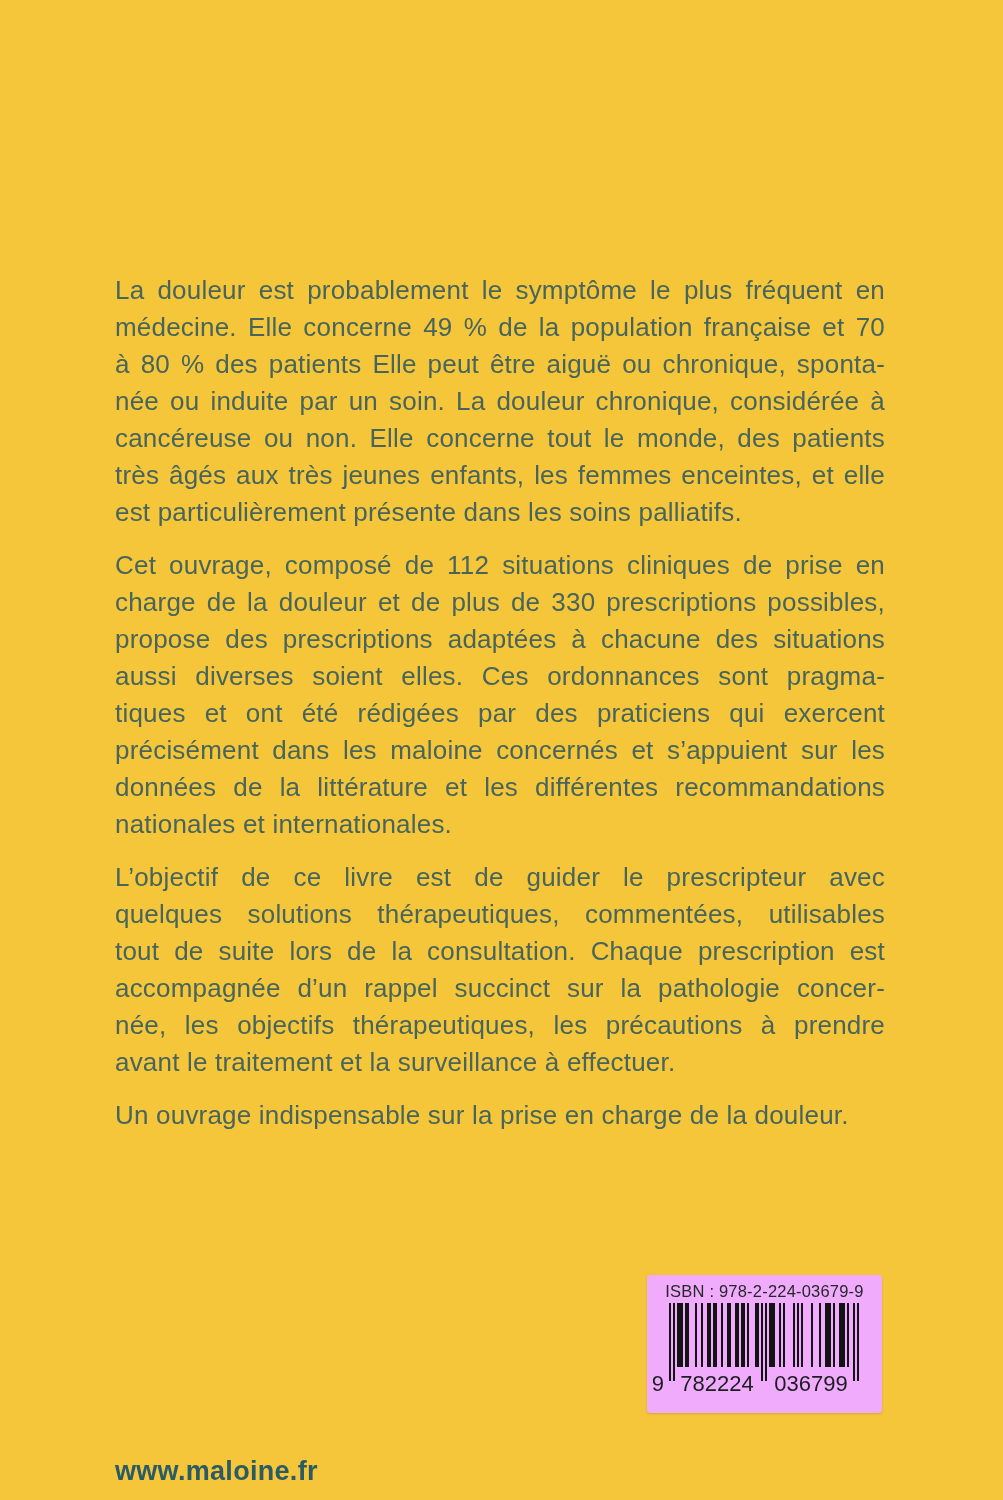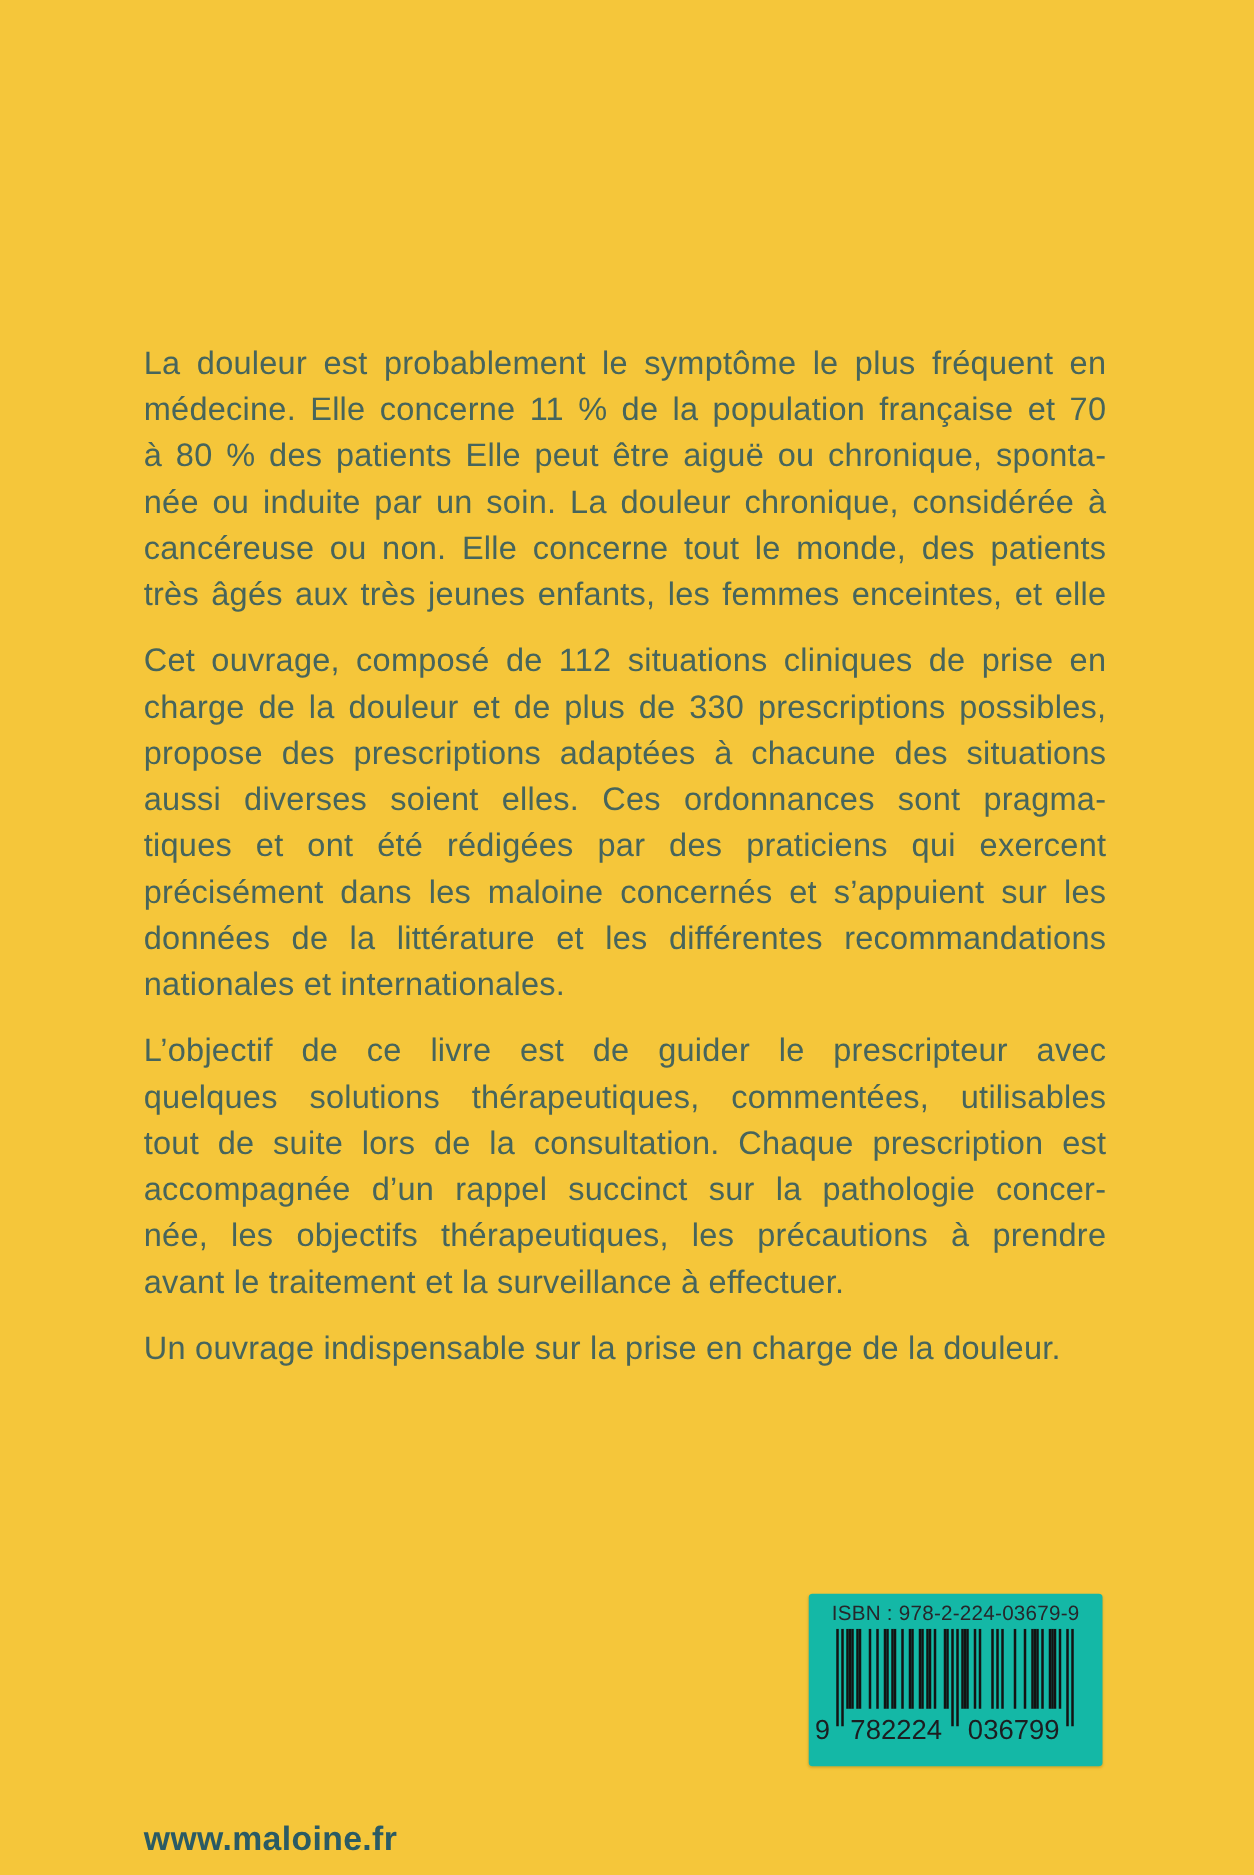--- a/index.html
+++ b/index.html
@@ -44,21 +44,21 @@
     font-size: 27px;
     font-weight: 700;
     letter-spacing: 0.3px;
   }
   .barcode-box {
     position: absolute;
     left: 647px;
     top: 1275px;
     width: 235px;
     height: 138px;
-    background: #14b8a6;
+    background: #f0abfc;
     border-radius: 3px;
     box-shadow: 0 1px 2px rgba(120,90,0,0.25);
     display: flex;
     flex-direction: column;
     align-items: center;
   }
   .isbn-label {
     margin-top: 7px;
     font-size: 16.5px;
     letter-spacing: 0.2px;
@@ -71,25 +71,26 @@
   }
 </style>
 </head>
 <body style="background: rgb(245, 198, 58);">
 
 <div class="cover">
 
   <div class="synopsis" style="color: rgb(71, 101, 92);">
       <div class="paragraph">
         <div class="line">La douleur est probablement le symptôme le plus fréquent en</div>
-        <div class="line">médecine. Elle concerne 11 % de la population française et 70</div>
+        <div class="line">médecine. Elle concerne 49 % de la population française et 70</div>
         <div class="line">à 80 % des patients Elle peut être aiguë ou chronique, sponta-</div>
         <div class="line">née ou induite par un soin. La douleur chronique, considérée à</div>
         <div class="line">cancéreuse ou non. Elle concerne tout le monde, des patients</div>
         <div class="line">très âgés aux très jeunes enfants, les femmes enceintes, et elle</div>
+        <div class="line last">est particulièrement présente dans les soins palliatifs.</div>
       </div>
       <div class="paragraph">
         <div class="line">Cet ouvrage, composé de 112 situations cliniques de prise en</div>
         <div class="line">charge de la douleur et de plus de 330 prescriptions possibles,</div>
         <div class="line">propose des prescriptions adaptées à chacune des situations</div>
         <div class="line">aussi diverses soient elles. Ces ordonnances sont pragma-</div>
         <div class="line">tiques et ont été rédigées par des praticiens qui exercent</div>
         <div class="line">précisément dans les maloine concernés et s’appuient sur les</div>
         <div class="line">données de la littérature et les différentes recommandations</div>
         <div class="line last">nationales et internationales.</div>

